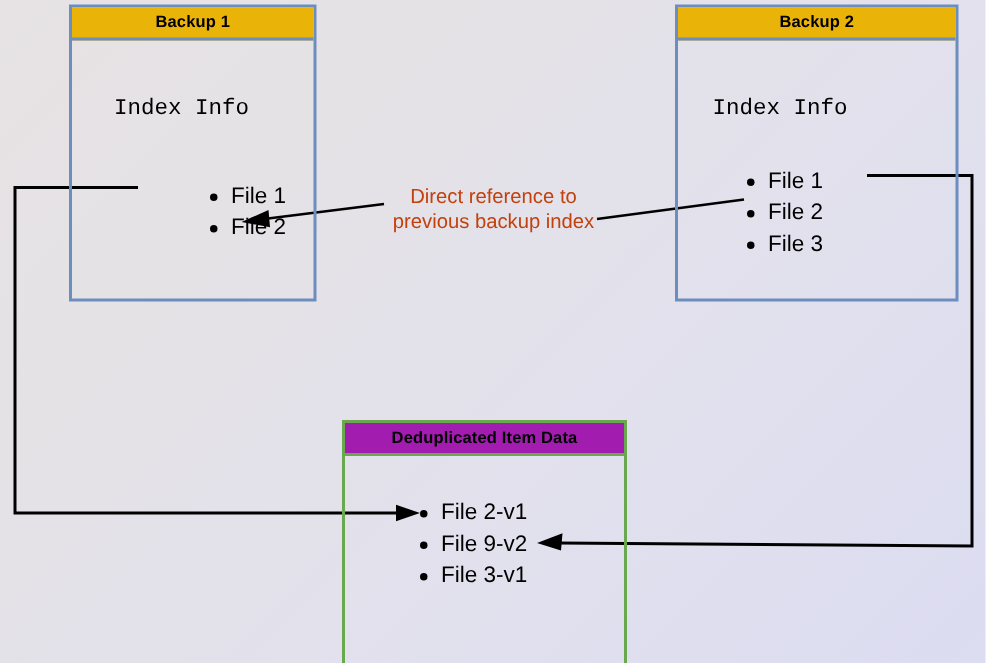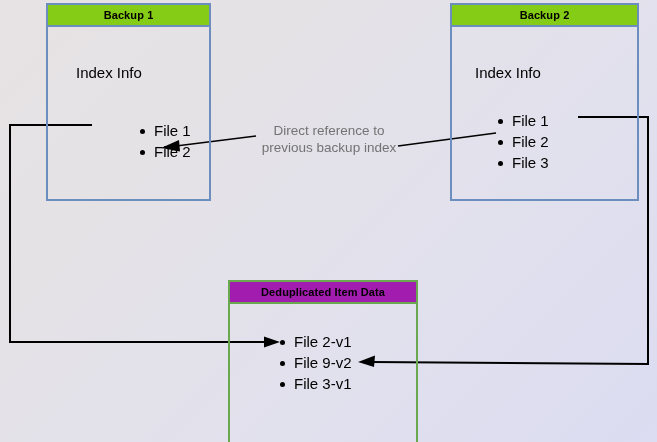--- a/index.html
+++ b/index.html
@@ -27,21 +27,21 @@
     background: transparent;
   }
   .node > .node-header {
     position: absolute;
     left: 0;
     top: 0;
     right: 0;
     height: 22px;
     box-sizing: border-box;
     border-bottom: 2px solid #6c8ebf;
-    background: #84cc16;
+    background: #eab308;
     display: flex;
     align-items: center;
     justify-content: center;
     font-size: 11px;
     font-weight: bold;
     color: #000;
     letter-spacing: .1px;
   }
   .node.green {
     border-color: #6aa84f;
@@ -57,20 +57,21 @@
     right: 0;
     top: 22px;
     bottom: 0;
   }
 
   .caption {
     position: absolute;
     font-size: 15px;
     color: #000;
     white-space: nowrap;
+    font-family: Liberation Mono, monospace;
   }
 
   ul.file-list {
     position: absolute;
     margin: 0;
     padding: 0;
     list-style: none;
     font-size: 15px;
     color: #000;
   }
@@ -89,21 +90,21 @@
     height: 5px;
     border-radius: 50%;
     background: #000;
   }
 
   
   .edge-label {
     position: absolute;
     font-size: 13.5px;
     line-height: 17px;
-    color: #737373;
+    color: #c2410c;
     text-align: center;
     white-space: pre-line;
   }
 
   
   #edges {
     position: absolute;
     left: 0;
     top: 0;
     width: 657px;

